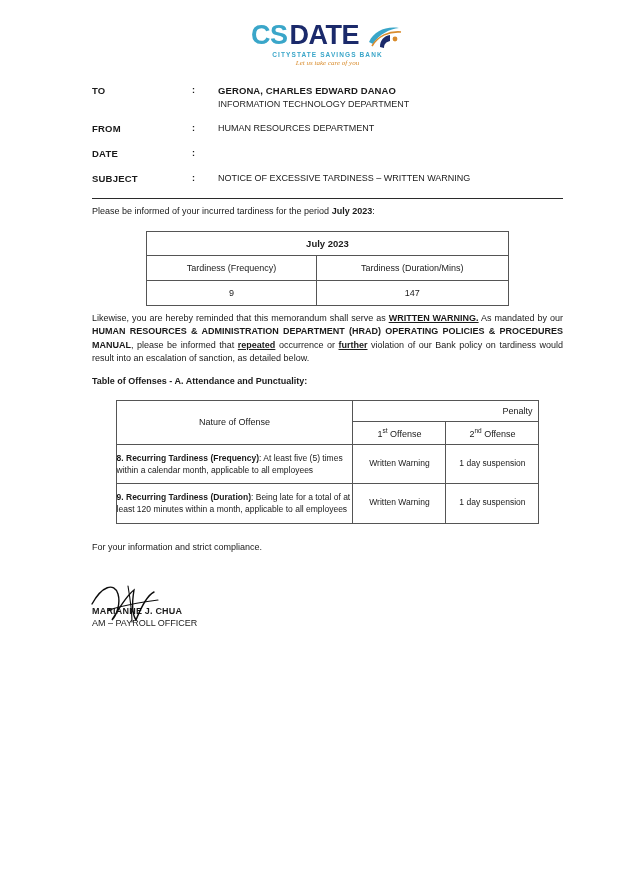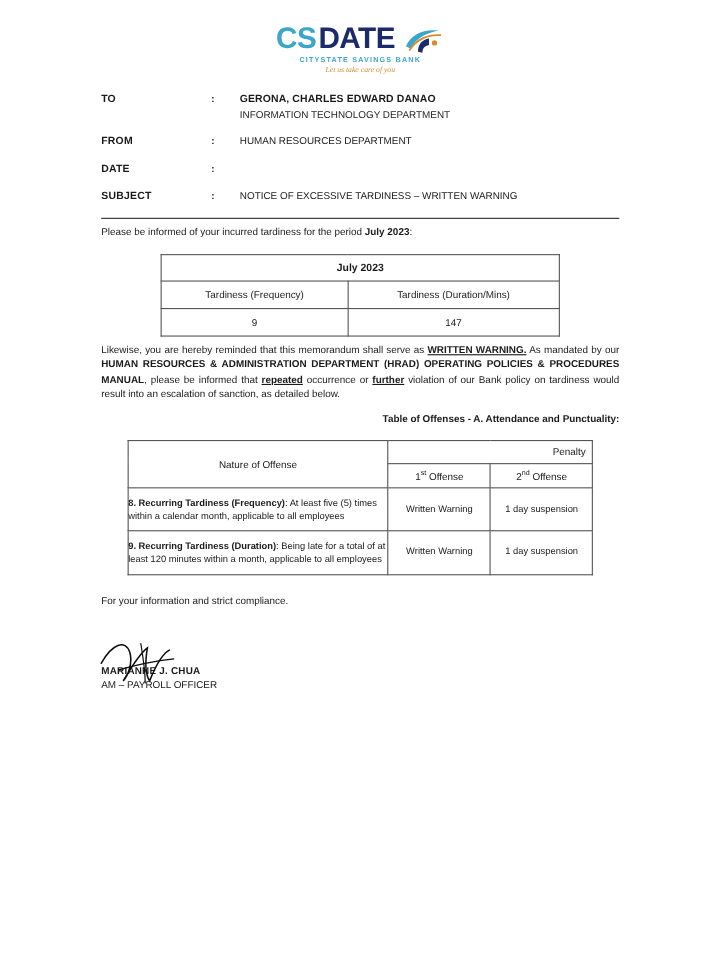--- a/index.html
+++ b/index.html
@@ -146,21 +146,21 @@
     font-size: 9px;
     padding: 7px 4px;
   }
 
   .justified {
     text-align: justify;
     text-justify: inter-word;
   }
 
   .offenses-title {
-    text-align: right;
+    text-align: left;
     font-size: 9px;
     font-weight: 700;
     margin-top: 10px;
   }
 
   
   .offenses-table {
     width: 90%;
     margin: 14px auto 0 auto;
     border-collapse: collapse;

